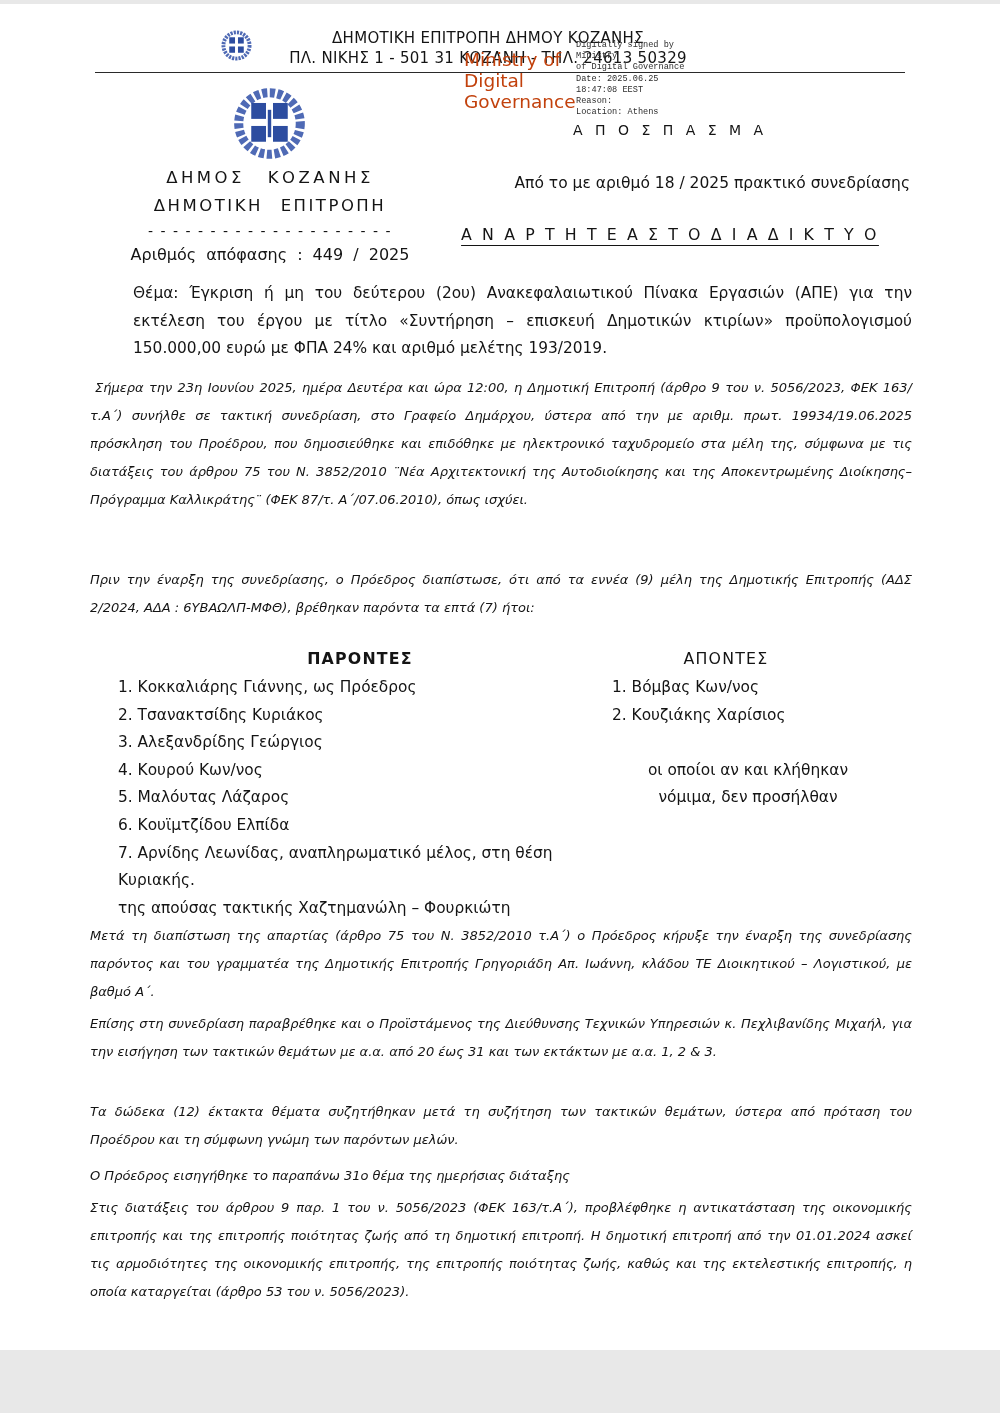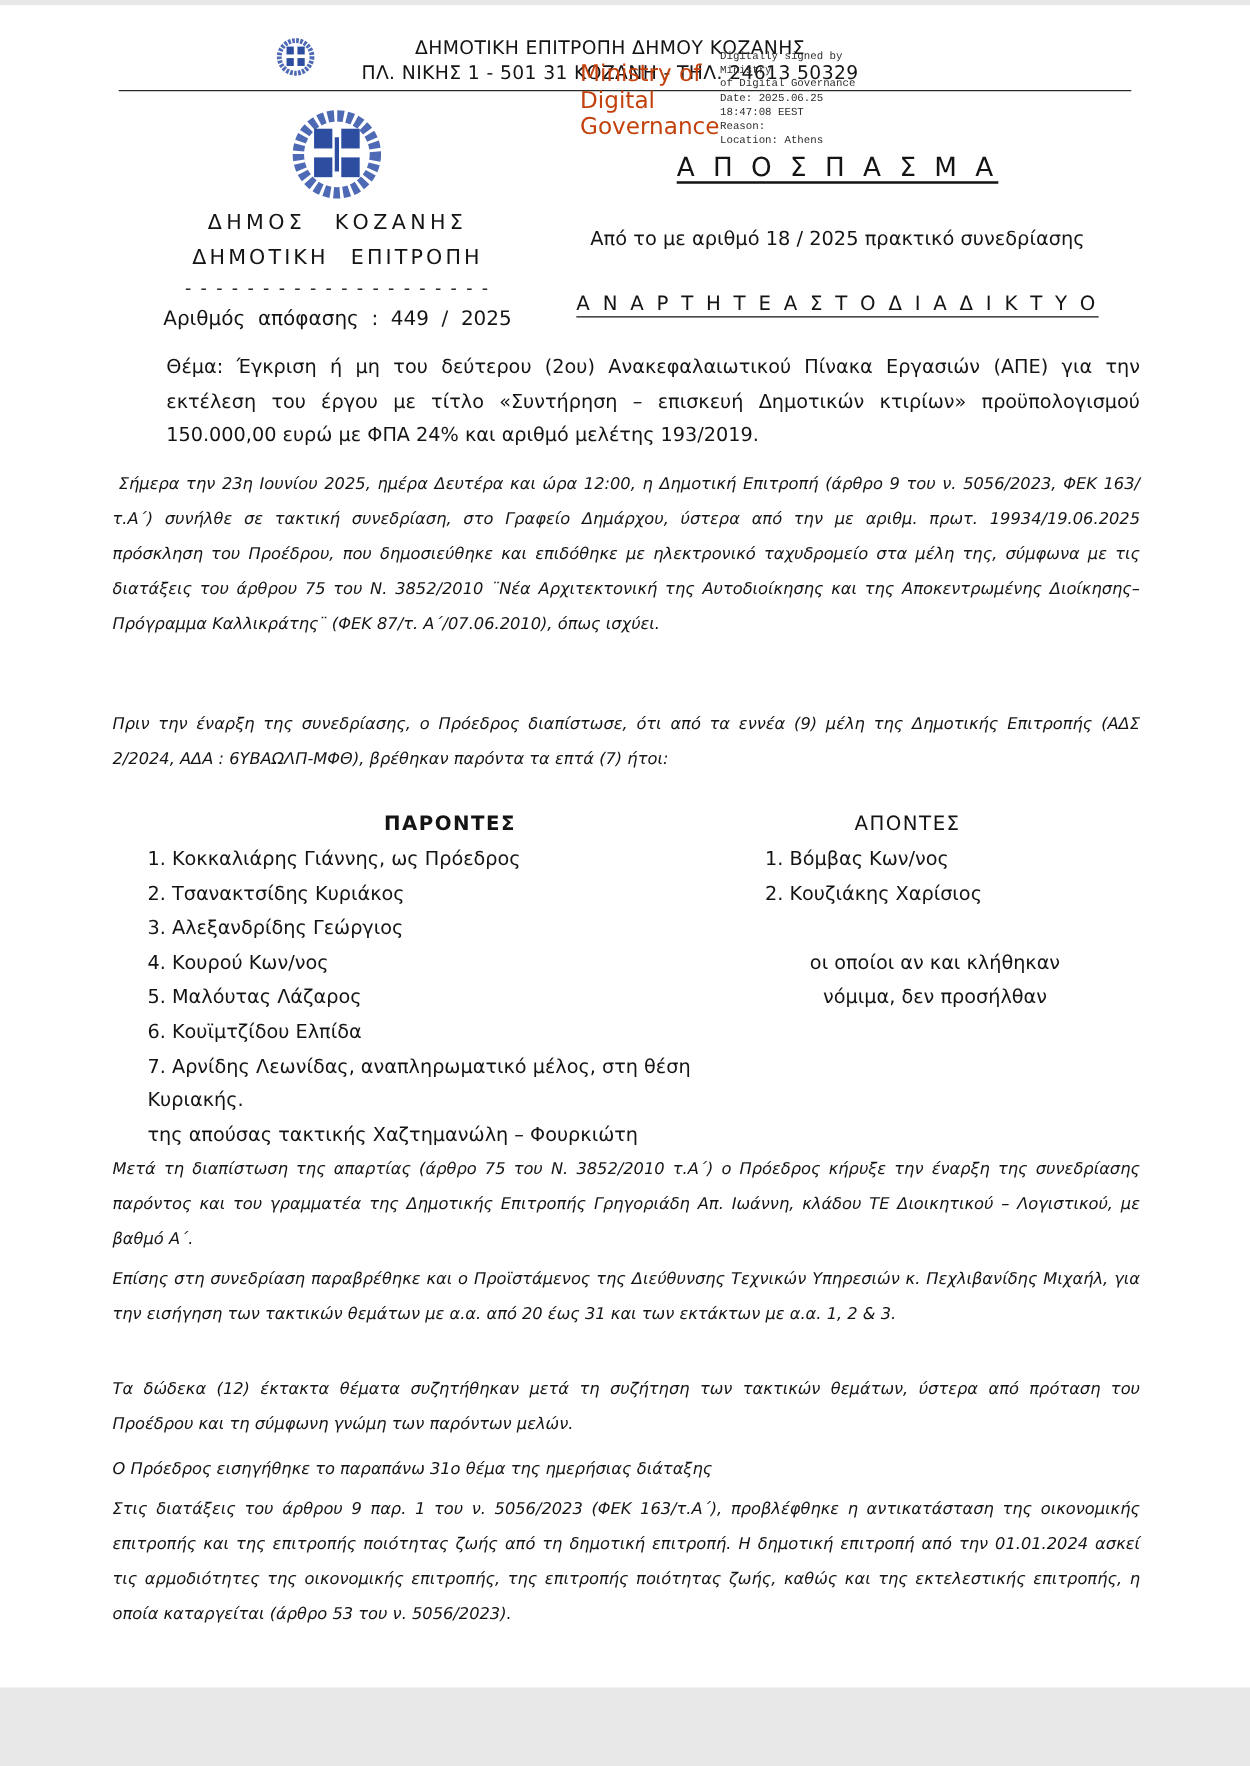--- a/index.html
+++ b/index.html
@@ -27,22 +27,22 @@
   
   .big-emblem{position:absolute;left:233px;top:82px;width:73px;height:75px;}
   .org-block{position:absolute;left:95px;top:160px;width:350px;text-align:center;}
   .org-name{font-size:16.5px;letter-spacing:3.5px;word-spacing:14px;line-height:28px;}
   .org-committee{font-size:16.5px;letter-spacing:2.5px;word-spacing:10px;line-height:28px;}
   .org-divider{font-size:14px;letter-spacing:1.5px;line-height:22px;}
   .org-decision{font-size:16px;word-spacing:5px;line-height:26px;text-align:center;}
 
   
   .title-block{position:absolute;left:430px;top:118px;width:480px;text-align:center;}
-  .doc-title{font-size:21px;letter-spacing:4px;text-decoration:underline;text-underline-offset:4px;}
-  .doc-subtitle{margin-top:36px;font-size:15.5px;}
+  .doc-title{font-size:14px;letter-spacing:4px;text-underline-offset:4px;}
+  .doc-subtitle{margin-top:36px;font-size:15.5px;text-align:right;}
   .doc-anartitea{margin-top:33px;font-size:15.8px;letter-spacing:2.6px;
     text-decoration:underline;text-underline-offset:5px;}
 
   
   .theme{position:absolute;left:133px;width:779px;top:276px;
     font-size:15.4px;line-height:27.5px;text-align:justify;}
   .para{position:absolute;left:90px;width:822px;
     font-size:13px;line-height:28px;text-align:justify;font-style:italic;}
   #p1{top:370px;text-indent:5px;}
   #p2{top:562px;}

